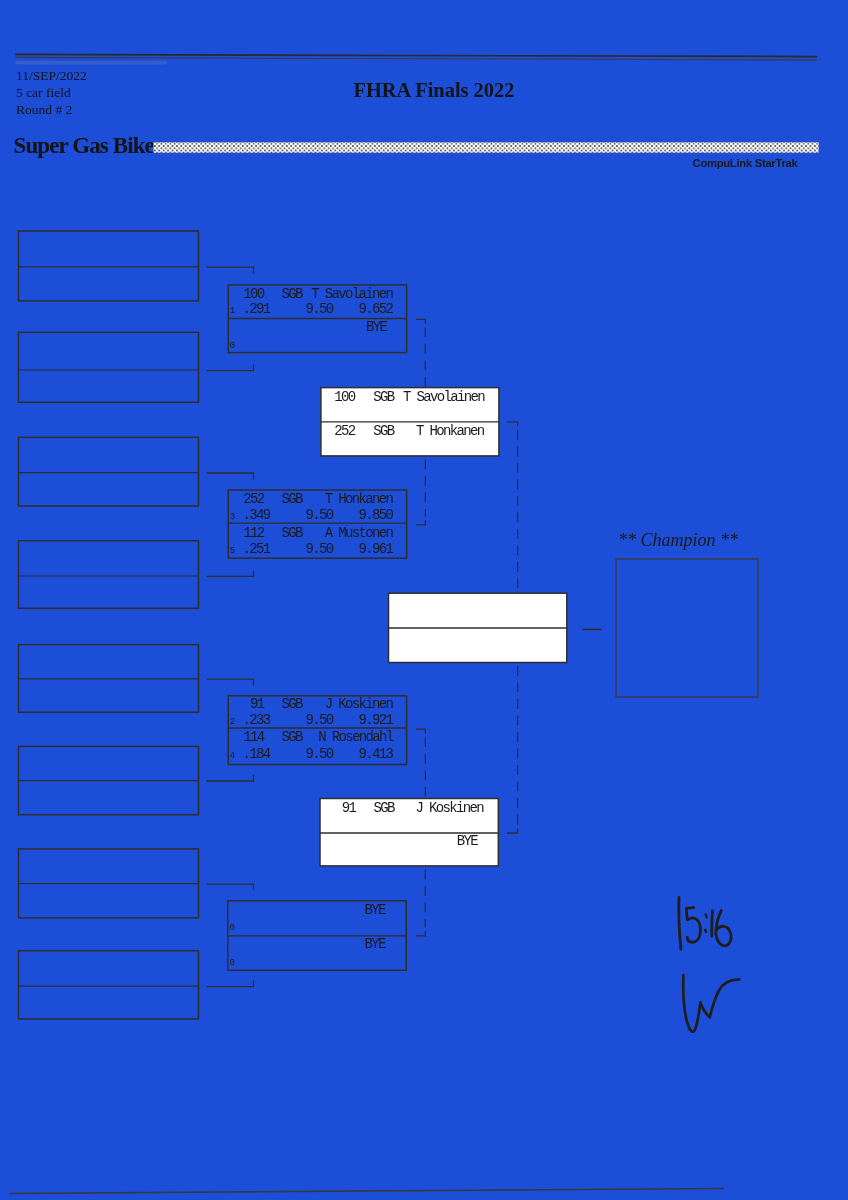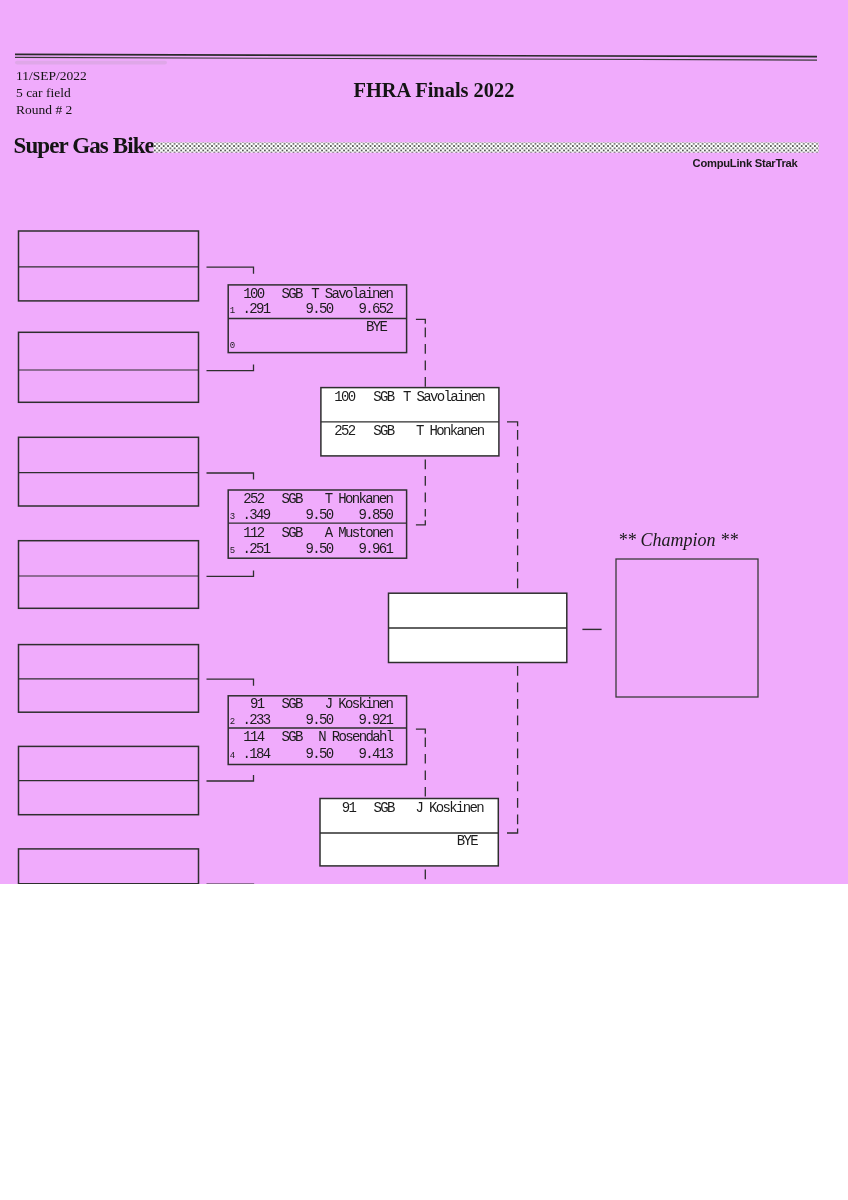--- a/index.html
+++ b/index.html
@@ -1,16 +1,16 @@
 <!DOCTYPE html>
 <html><head>
 <meta charset="utf-8">
 <style>
   html,body{margin:0;padding:0;background:#ffffff;}
-  .page{position:relative;width:848px;height:884px;background:#f0abfc;overflow:hidden;}
+  .page{position:relative;width:848px;height:1200px;background:#1d4ed8;overflow:hidden;}
   svg{position:absolute;left:0;top:0;}
   .bt{font-family:"Liberation Mono",monospace;font-size:14px;letter-spacing:-1.65px;fill:#1c1c1c;}
   .tiny{font-family:"Liberation Mono",monospace;font-size:9px;fill:#1c1c1c;letter-spacing:0;}
   .hdr{font-family:"Liberation Serif",serif;fill:#141414;}
 </style>
 </head>
 <body>
 <div class="page">
 <svg width="848" height="1200" viewBox="0 0 848 1200">
 <defs>

